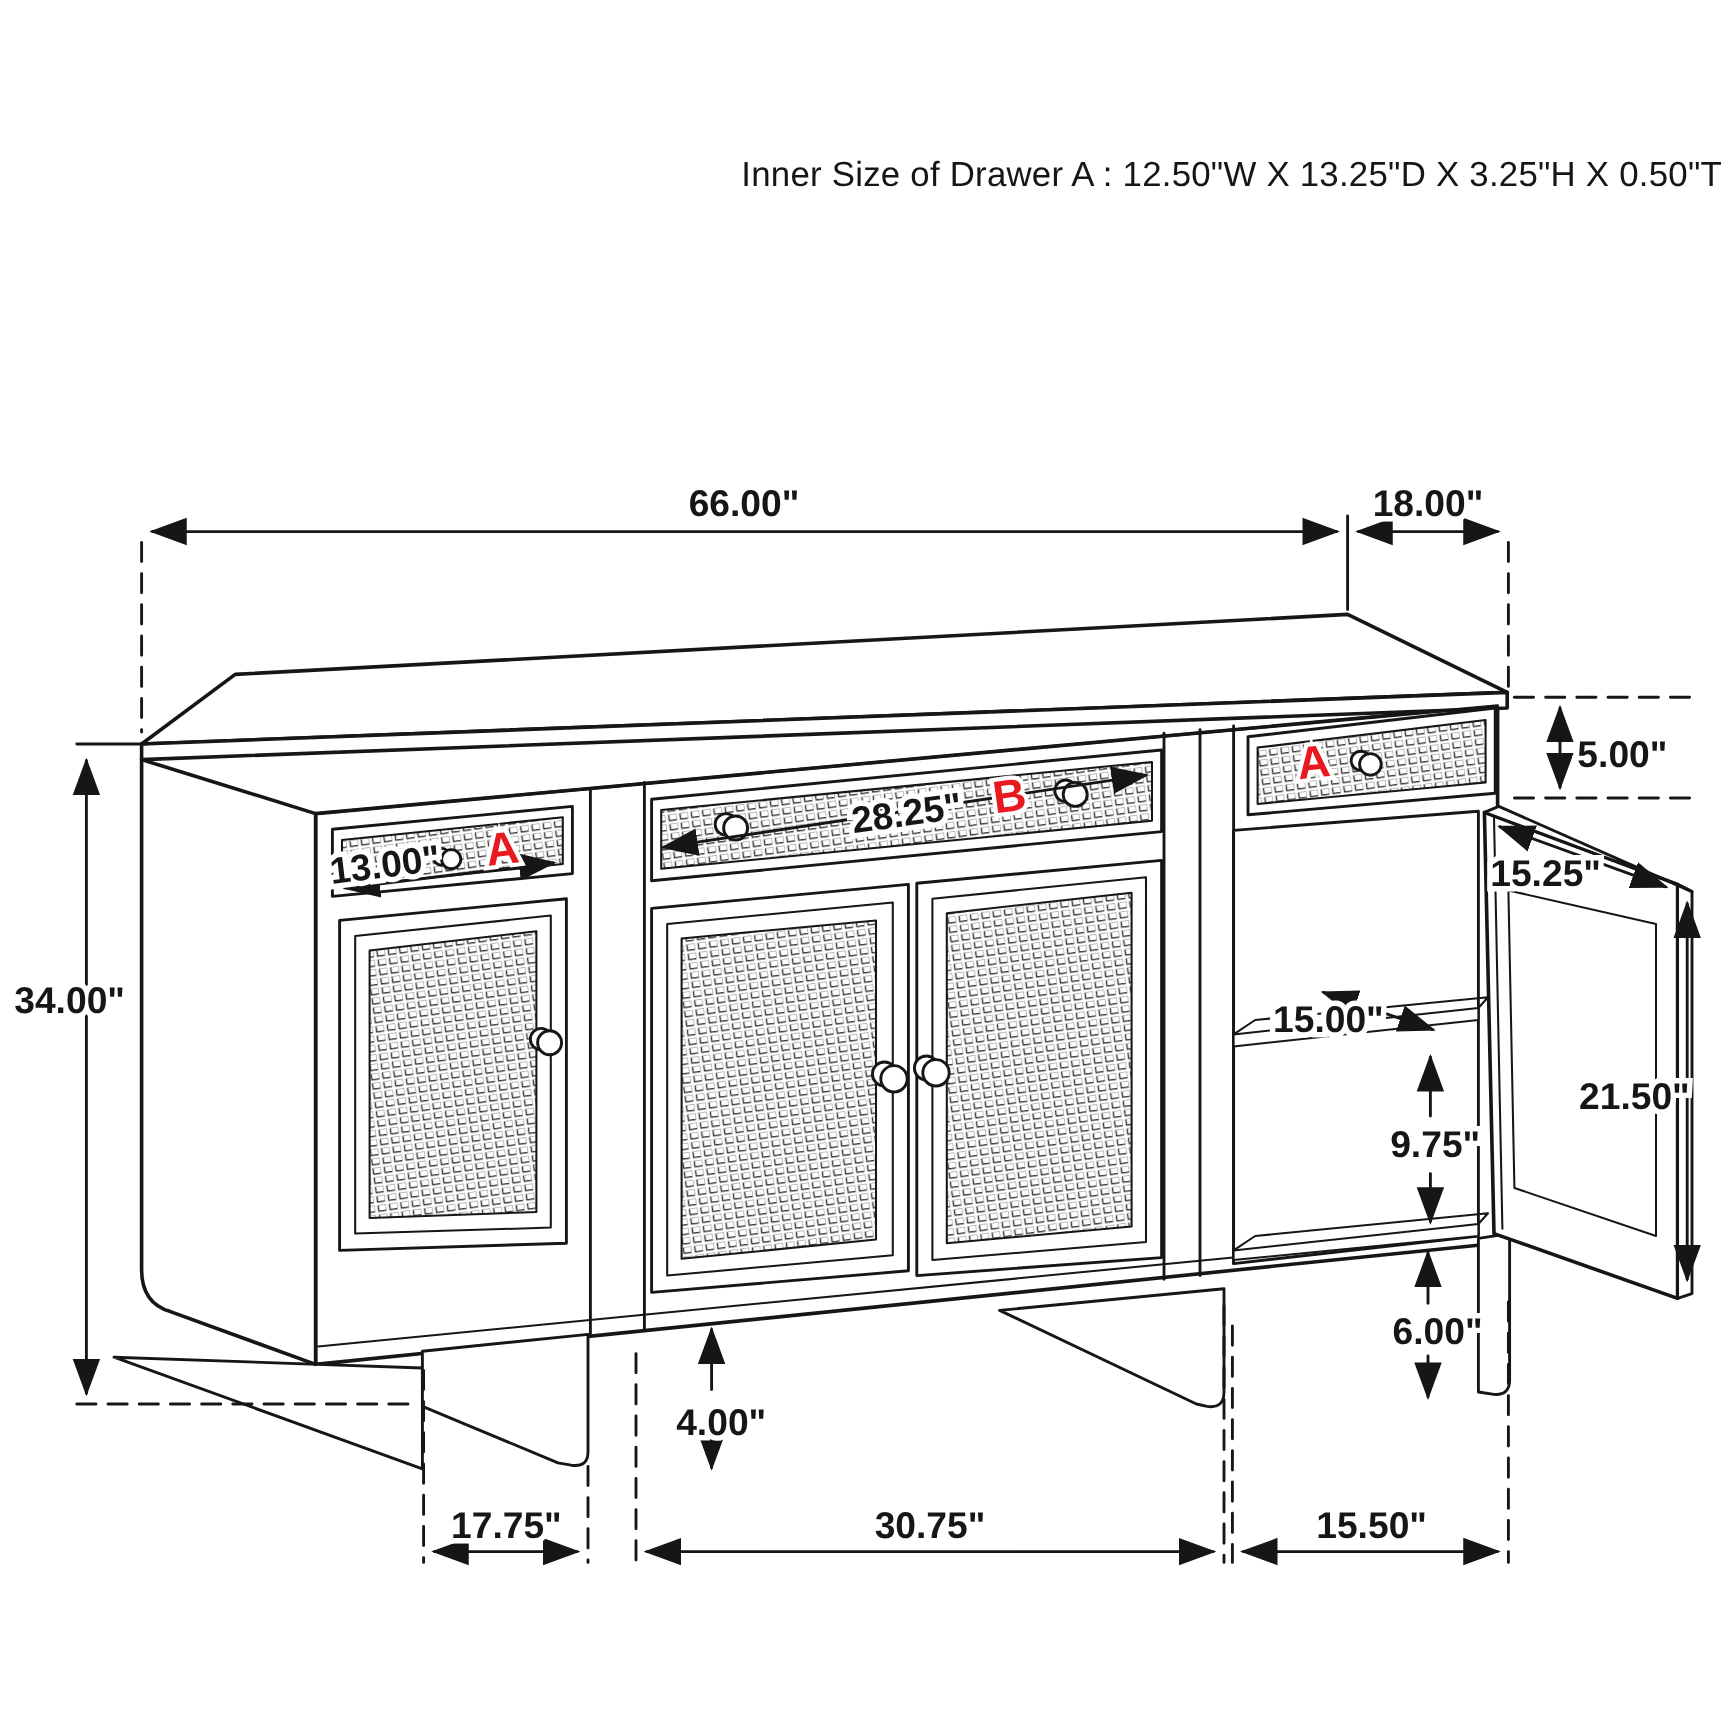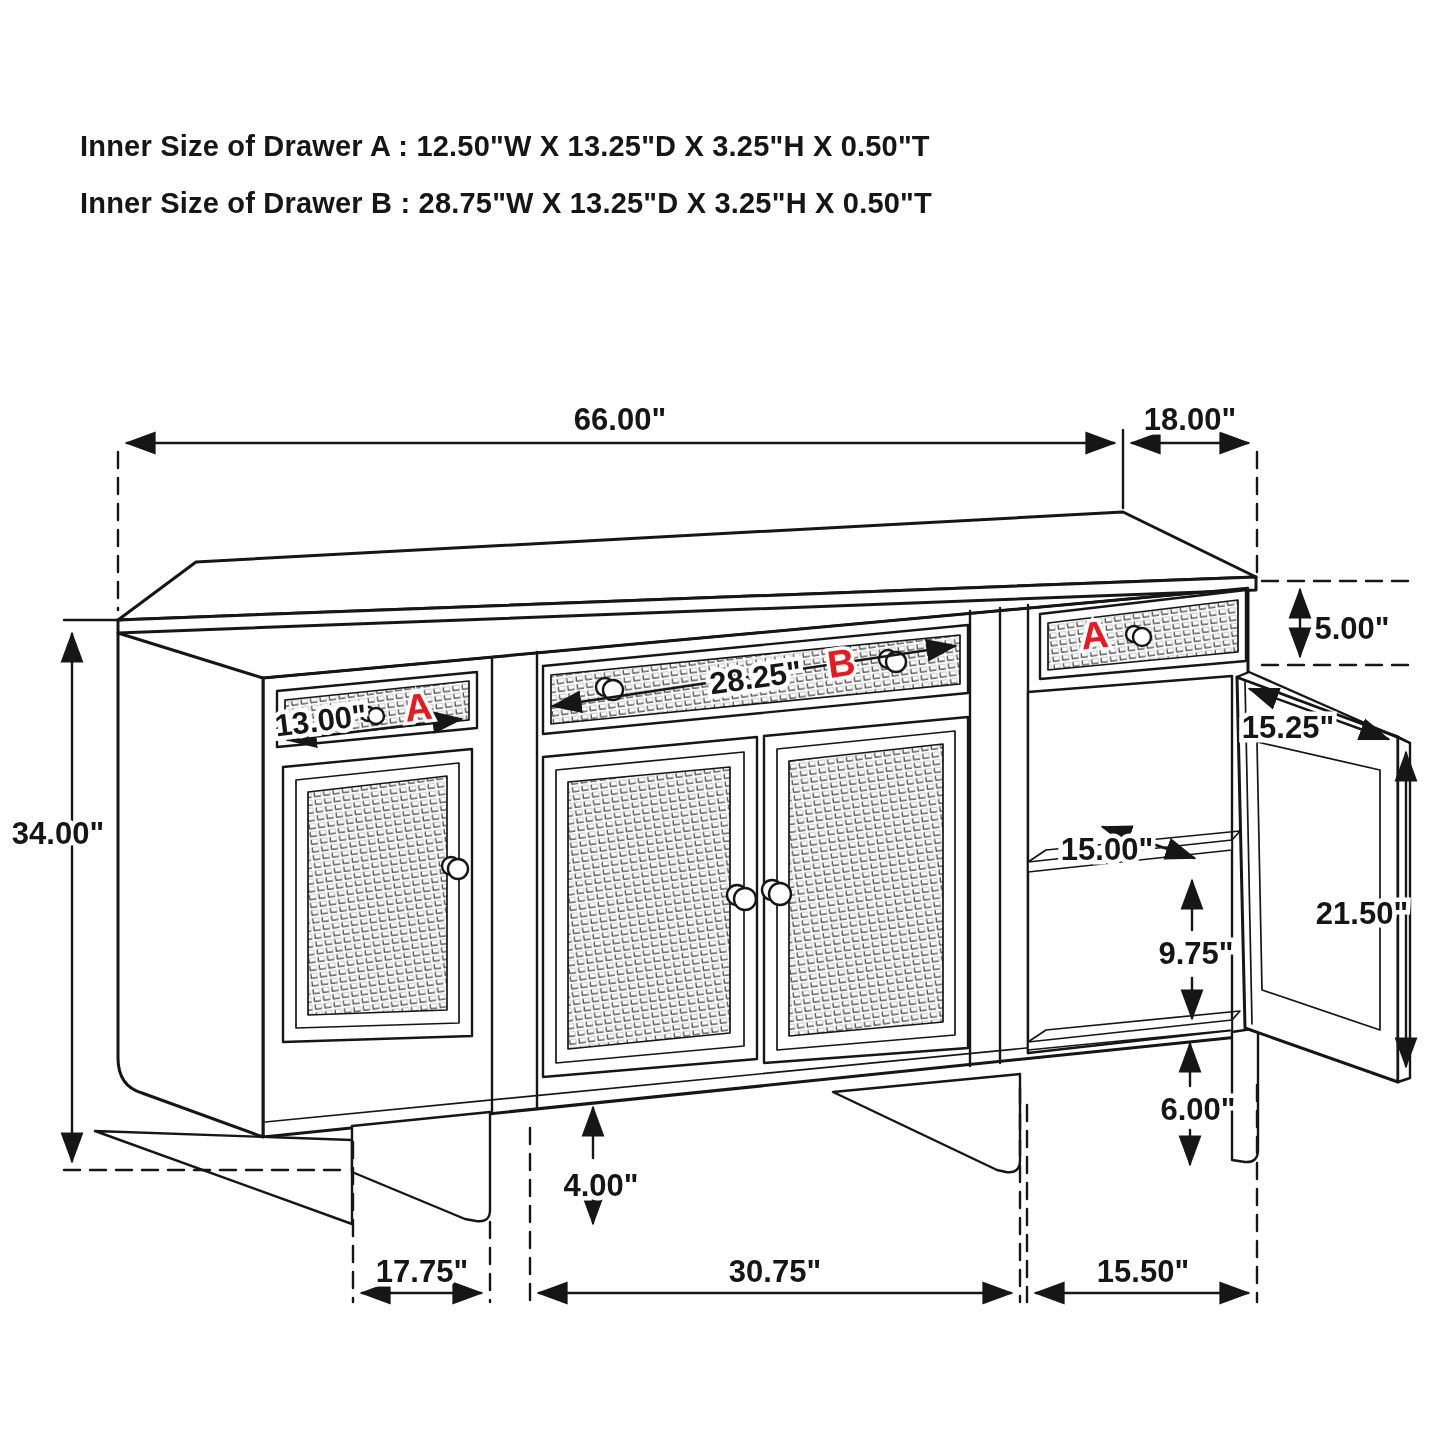--- a/index.html
+++ b/index.html
@@ -1,22 +1,22 @@
 <!DOCTYPE html>
 <html style="--ink: #161616; --red: #e8191f; --bg: #ffffff;"><head>
 <meta charset="utf-8">
 <style>
   html,body{margin:0;padding:0;background:#fff;}
   #canvas{
     position:relative;width:1445px;height:1445px;background:var(--bg,#fff);
     font-family:"Liberation Sans",sans-serif;overflow:hidden;
   }
   #header{
-    position:absolute;top:118px;left:80px;right:10px;text-align:left;
-    font-weight:bold;font-size:29px;line-height:57px;color:var(--ink,#161616);
+    position:absolute;top:118px;left:80px;right:10px;text-align:right;
+    font-weight:normal;font-size:29px;line-height:57px;color:var(--ink,#161616);
     letter-spacing:0.2px;
   }
   svg{position:absolute;left:0;top:0;}
   .ln{stroke:var(--ink,#161616);stroke-width:2.4;fill:none;stroke-linejoin:round;stroke-linecap:round;}
   .thick{stroke-width:3;}
   .thin{stroke-width:1.7;}
   .dash{stroke-dasharray:16 10;}
   .wfill{fill:#ffffff;}
   .cane{fill:url(#cane);}
   text.dim{
@@ -30,21 +30,20 @@
     text-anchor:middle;
   }
 </style>
 </head>
 <body>
 
 <div id="canvas">
 
   <div id="header">
     <div>Inner Size of Drawer A : 12.50"W X 13.25"D X 3.25"H X 0.50"T</div>
-    <div>Inner Size of Drawer B : 28.75"W X 13.25"D X 3.25"H X 0.50"T</div>
   </div>
 
   <svg width="1445" height="1445" viewBox="0 0 1445 1445">
     <defs>
       <pattern id="cane" width="9.5" height="7.8" patternUnits="userSpaceOnUse" patternTransform="rotate(-8)">
         <rect width="9.5" height="7.8" fill="#ffffff"></rect>
         <path d="M1.2,1.2 L1.2,6 L7.6,6" fill="none" stroke="#3c3c3c" stroke-width="1.2"></path>
         <path d="M1.2,1.2 L7.6,1.2 L7.6,6" fill="none" stroke="#b9b9b9" stroke-width="0.8"></path>
       </pattern>
       <marker id="arr" viewBox="0 0 12 10" refX="11" refY="5" markerWidth="13" markerHeight="11" orient="auto-start-reverse">

